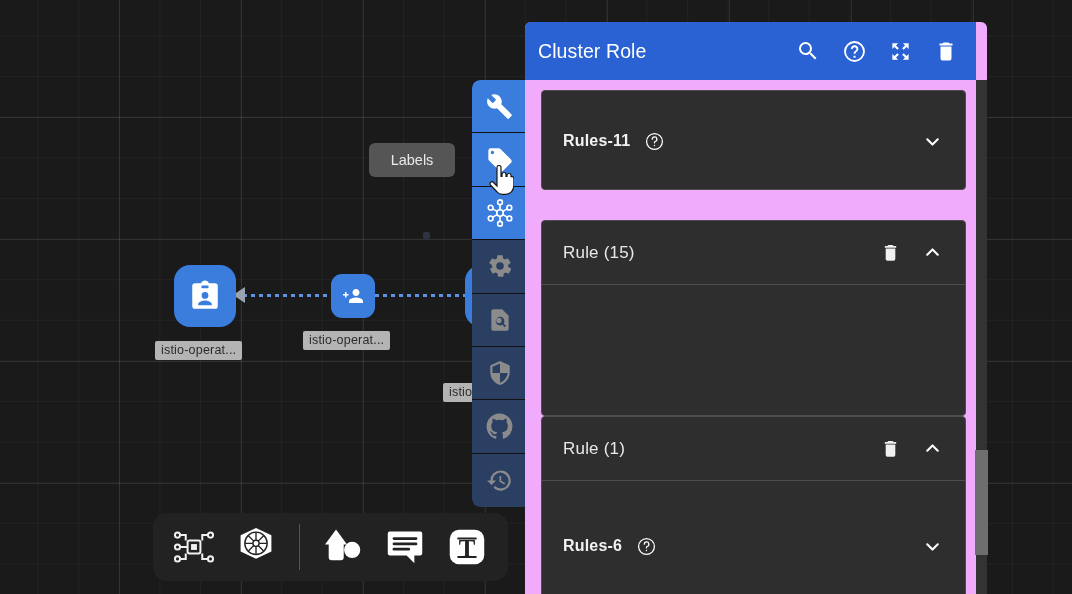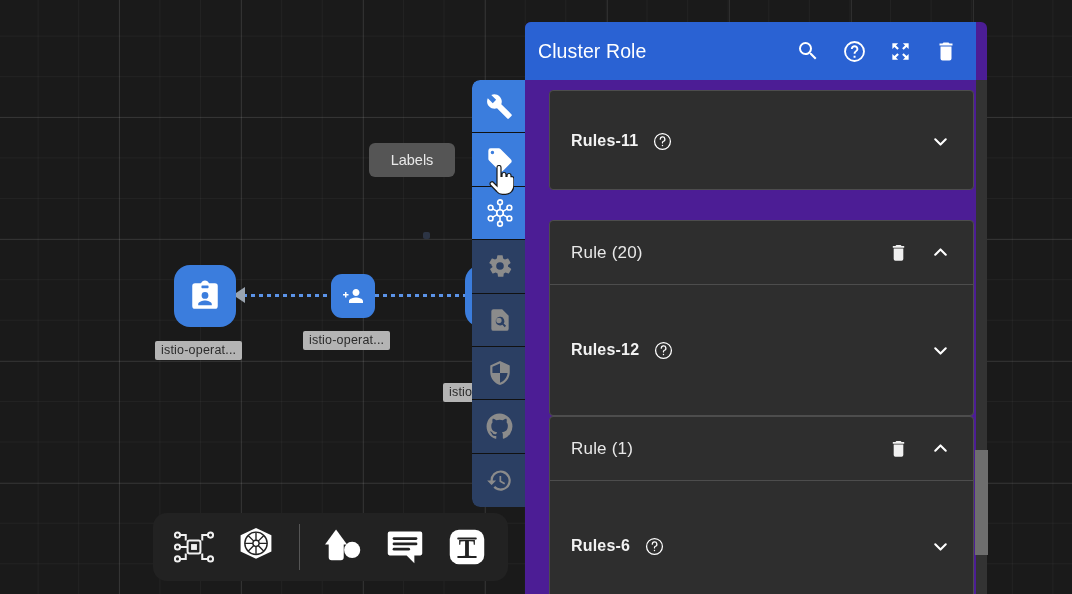--- a/index.html
+++ b/index.html
@@ -150,21 +150,21 @@
     background: #555555;
     margin: 0 8px;
   }
 
   
   #panel {
     position: absolute;
     left: 525px; top: 22px;
     width: 462px;
     height: 572px;
-    background: #4c1d95;
+    background: #f0abfc;
     border-radius: 6px 6px 0 0;
     overflow: hidden;
   }
   #panel-header {
     height: 58px;
     background: #2a62d3;
     display: flex;
     align-items: center;
     padding: 0 14px 0 13px;
     box-sizing: border-box;
@@ -179,21 +179,21 @@
   }
   .hdr-icon {
     width: 32px; height: 32px;
     display: flex; align-items: center; justify-content: center;
     margin-left: 14px;
   }
   .hdr-icon svg { fill: #ffffff; }
 
   #panel-body {
     position: absolute;
-    left: 12px; top: 58px;
+    left: 4px; top: 58px;
     width: 451px;
     bottom: 0;
     overflow: hidden;
   }
 
   .card {
     position: absolute;
     left: 12px;
     width: 425px;
     box-sizing: border-box;
@@ -449,45 +449,29 @@
         <span class="chev">
           <svg width="21" height="21" viewBox="0 0 24 24">
               <polyline points="6,9.5 12,15.5 18,9.5" stroke-linecap="round" stroke-linejoin="round"></polyline>
             </svg>
         </span>
       </div>
     </div>
 
     <div class="card" style="top:140px; height:196px;">
       <div class="rule-header">
-        <span class="rule-title">Rule (20)</span>
+        <span class="rule-title">Rule (15)</span>
         <span class="rule-icon">
           <svg width="21" height="21" viewBox="0 0 24 24">
             <path d="M6.5 19.5a2 2 0 0 0 2 2h7a2 2 0 0 0 2-2V7.5h-11v12zM18.5 4.5h-3l-1-1h-5l-1 1h-3v2h13v-2z"></path>
           </svg>
         </span>
         <span class="chev">
           <svg width="21" height="21" viewBox="0 0 24 24">
               <polyline points="6,14.5 12,8.5 18,14.5" stroke-linecap="round" stroke-linejoin="round"></polyline>
-            </svg>
-        </span>
-      </div>
-      <div class="rules-row" style="height:130px;">
-        <span class="rules-label">Rules-12</span>
-        <span class="help-icon">
-          <svg width="19" height="19" viewBox="0 0 24 24">
-            <circle cx="12" cy="12" r="10"></circle>
-            <path d="M9.2 9.1a2.9 2.9 0 1 1 3.6 2.9c-.6.2-.8.7-.8 1.4v.4" stroke-linecap="round"></path>
-            <circle cx="12" cy="17" r="0.9" fill="#ffffff" stroke="none"></circle>
-          </svg>
-        </span>
-        <span class="spacer"></span>
-        <span class="chev">
-          <svg width="21" height="21" viewBox="0 0 24 24">
-              <polyline points="6,9.5 12,15.5 18,9.5" stroke-linecap="round" stroke-linejoin="round"></polyline>
             </svg>
         </span>
       </div>
     </div>
 
     <div class="card" style="top:336px; height:196px;">
       <div class="rule-header">
         <span class="rule-title">Rule (1)</span>
         <span class="rule-icon">
           <svg width="21" height="21" viewBox="0 0 24 24">

